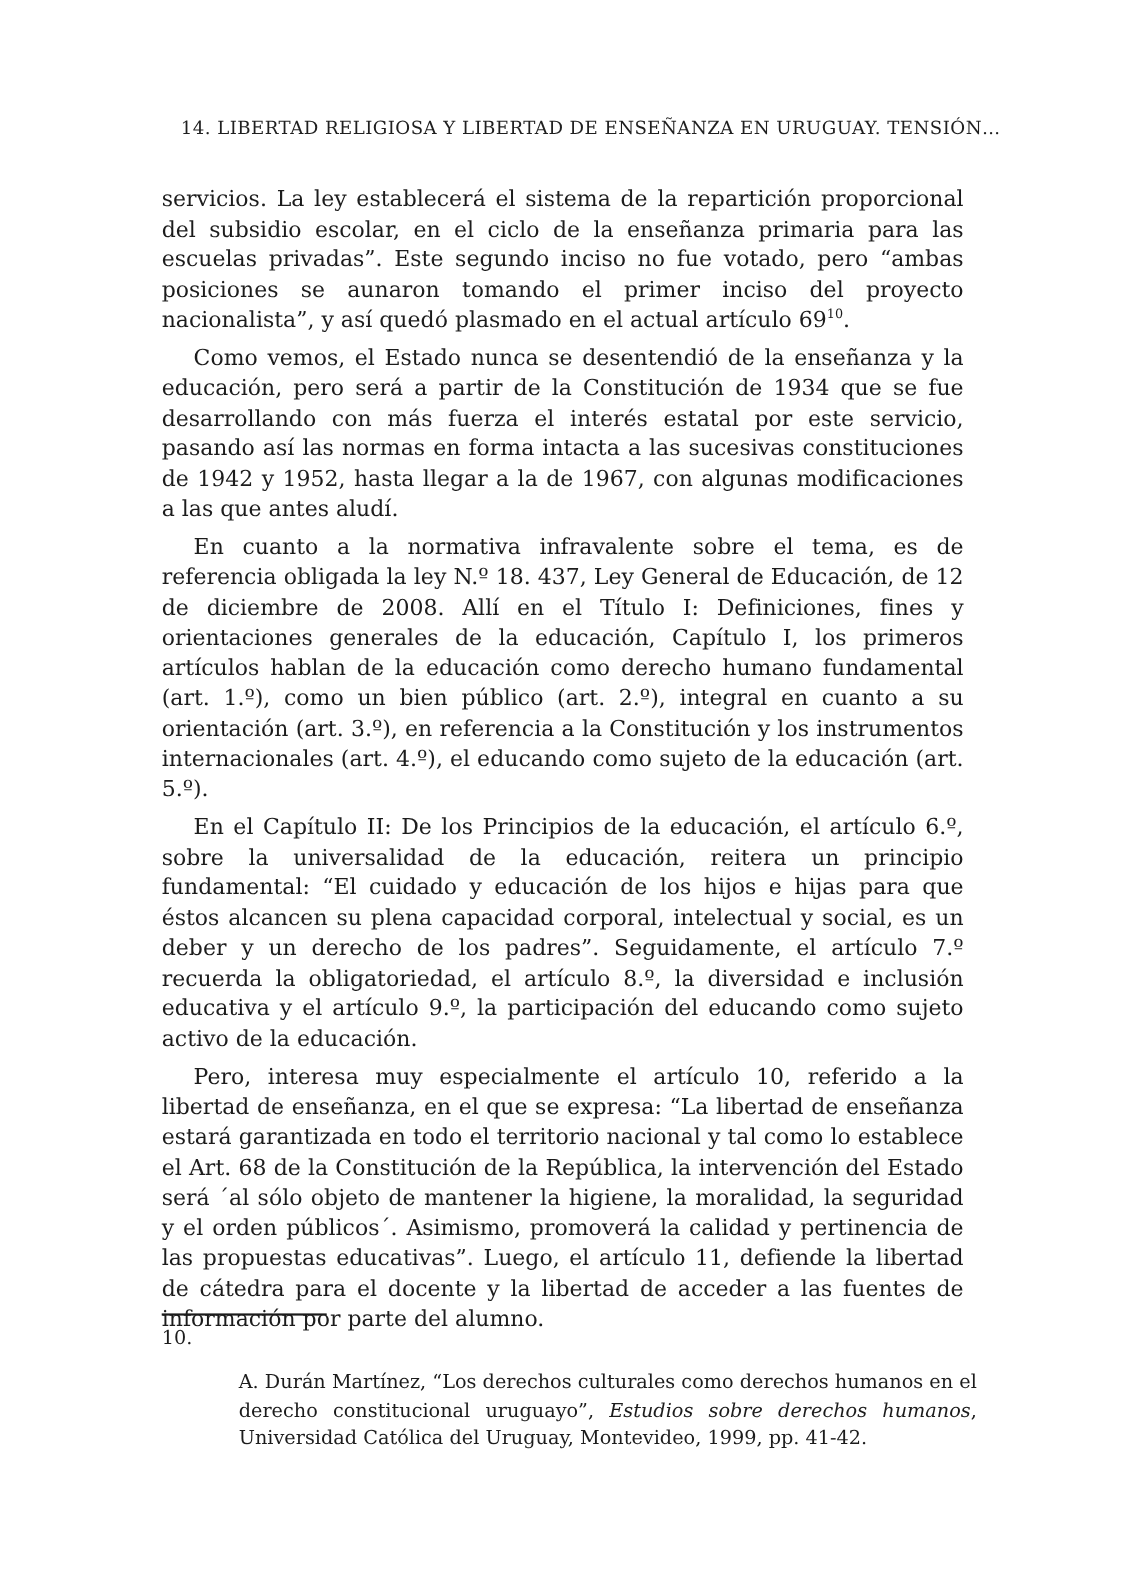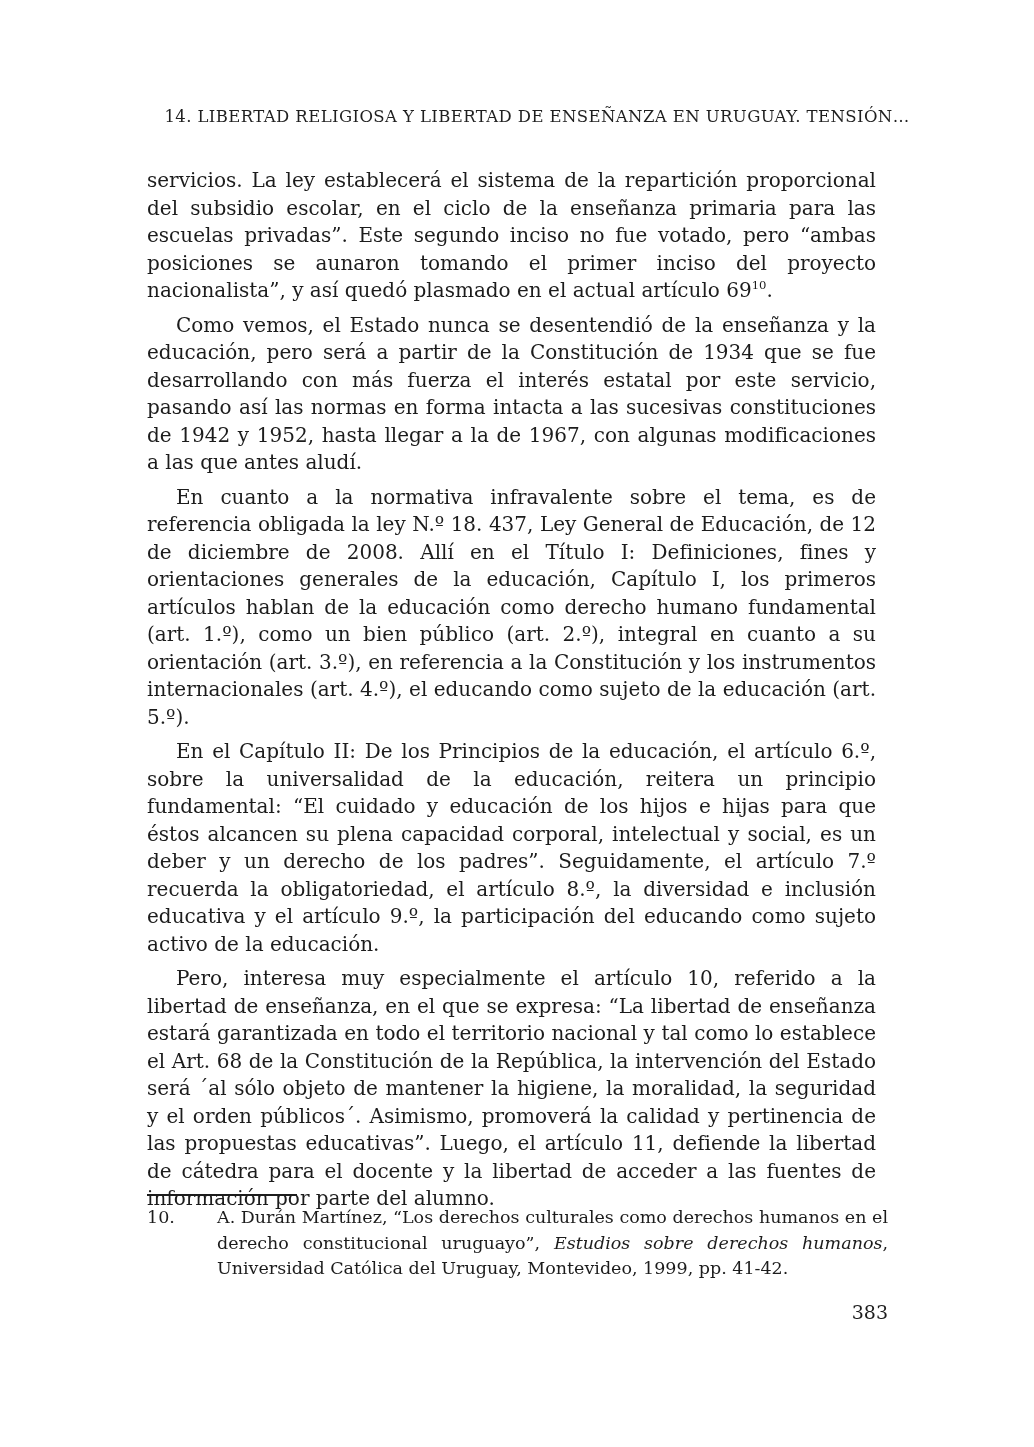--- a/index.html
+++ b/index.html
@@ -77,20 +77,21 @@
     display: flex;
     text-align: justify;
     gap: 24px;
   }
   .fn-marker {
     flex: 0 0 46px;
   }
   .fn-body {
     flex: 1;
     hyphens: auto;
+    margin-top: 40px;
   }
   .fn-body em {
     font-style: italic;
   }
   .page-number {
     position: absolute;
     top: 1301px;
     left: 147px;
     width: 741px;
     text-align: right;
@@ -121,15 +122,14 @@
   </main>
 
   <footer class="footnotes">
     <div class="fn-rule"></div>
     <div class="footnote">
       <span class="fn-marker">10.</span>
       <span class="fn-body"><span>A. Durán Martínez, “Los derechos culturales como derechos humanos en el derecho constitucional uruguayo”, </span><em>Estudios sobre derechos humanos</em><span>, Universidad Católica del Uruguay, Montevideo, 1999, pp. 41-42.</span></span>
     </div>
   </footer>
 
-  <div class="page-number">383</div>
 
 </div>
 
 </body></html>

